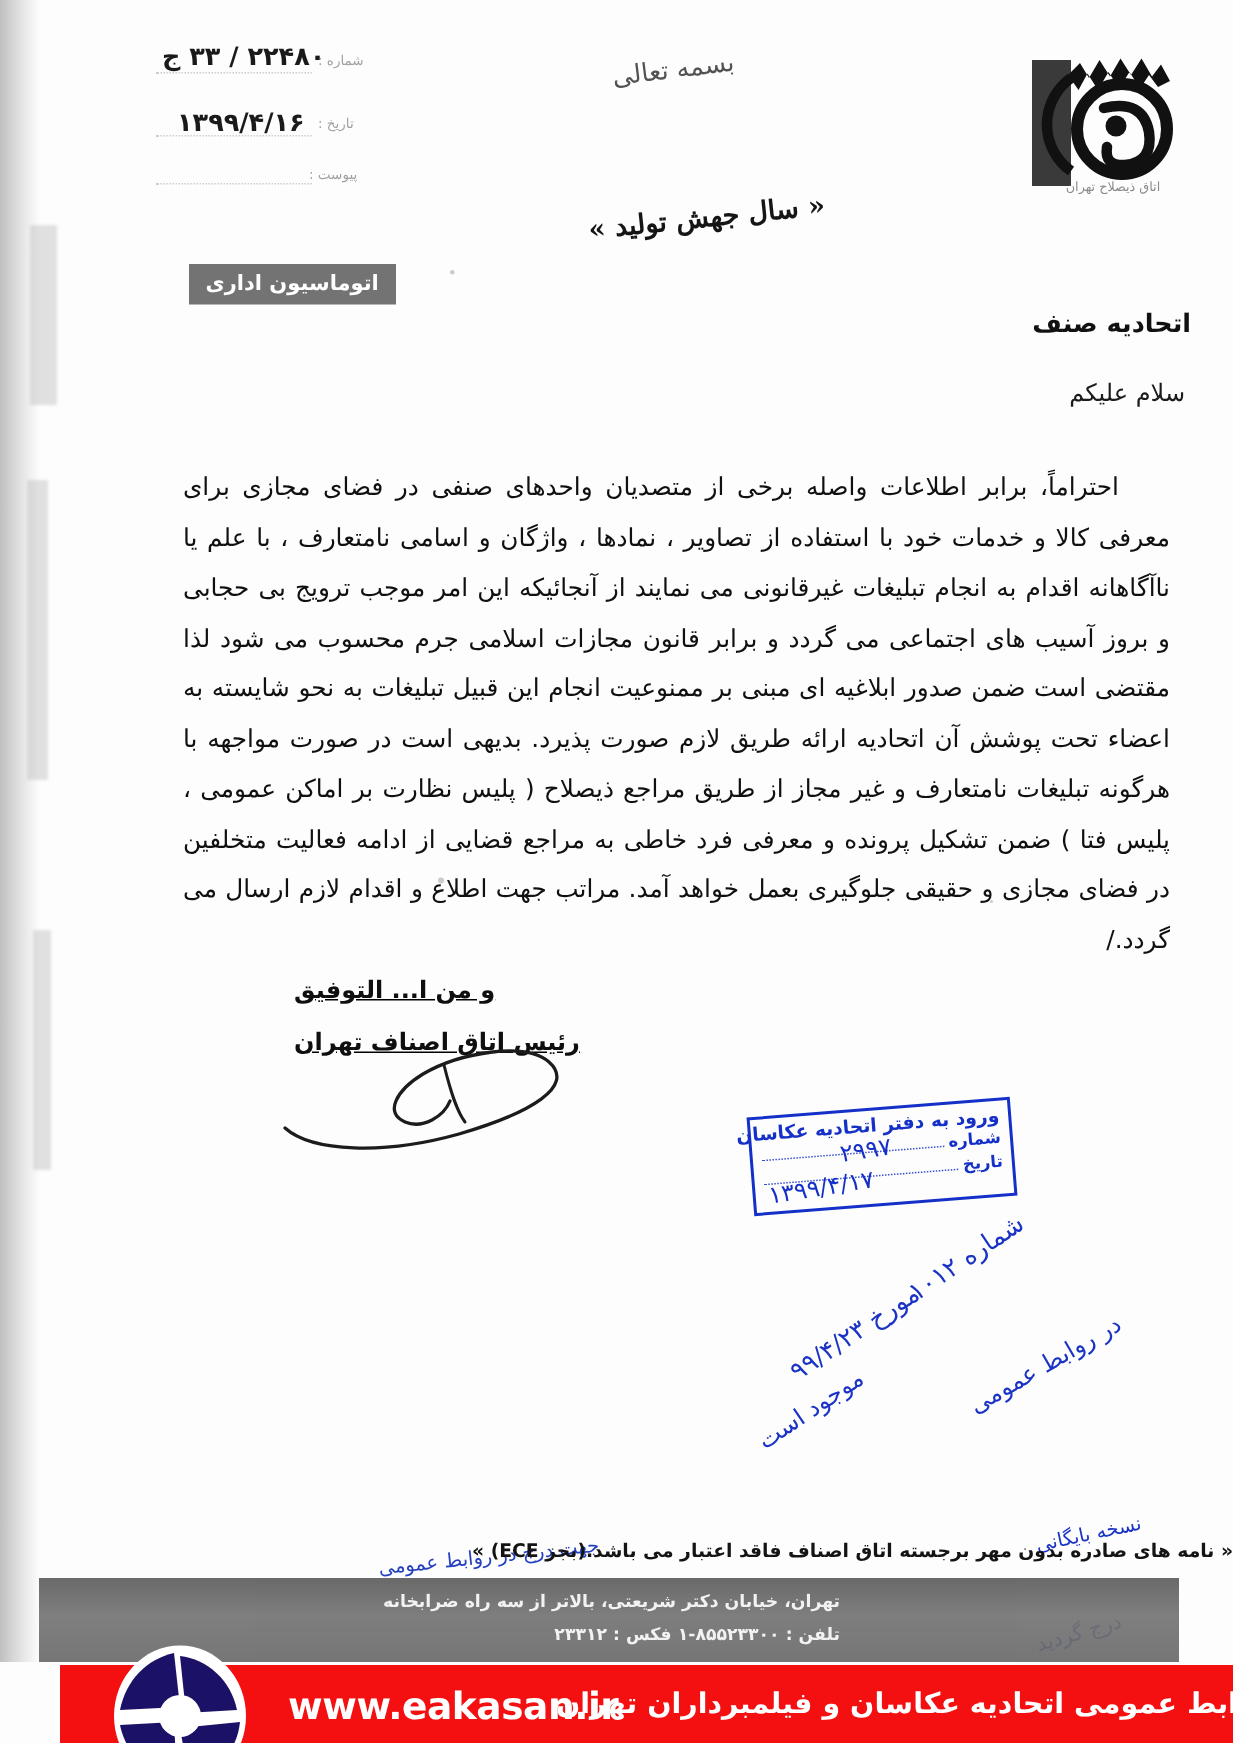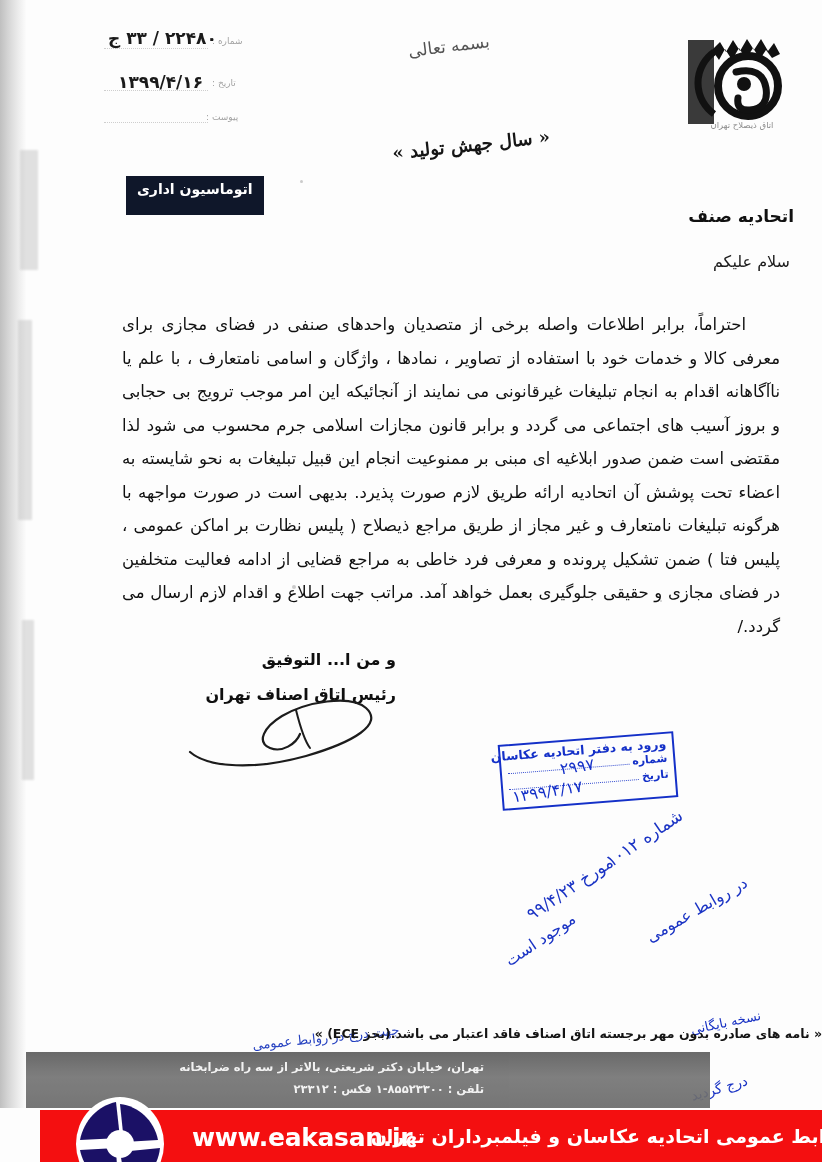--- a/index.html
+++ b/index.html
@@ -106,25 +106,25 @@
     font-size: 8.5px;
     color: #6f6f6f;
     opacity: .8;
     white-space: nowrap;
   }
 
   
   .auto-badge {
     position: absolute;
     left: 126px; top: 176px;
-    background: #0f172a;
+    background: #737373;
     color: #ffffff;
     font-size: 14px;
     font-weight: bold;
-    padding: 5px 11px 18px 11px;
+    padding: 5px 11px 6px 11px;
     letter-spacing: .3px;
     white-space: nowrap;
   }
 
   
   .addressee {
     position: absolute;
     right: 28px; top: 206px;
     font-size: 17px;
     font-weight: bold;
@@ -150,22 +150,23 @@
     line-height: 33.5px;
     color: #101010;
   }
   .body-text p { margin: 16px; text-indent: 34px; }
 
   
   .sig-block {
     position: absolute;
     left: 196px; top: 642px;
     width: 200px;
-    text-align: right;
-    direction: rtl;
+    text-align: left;
+    direction: rtl;
+    text-decoration: underline;
   }
   .sig-line {
     font-size: 16px;
     font-weight: bold;
     color: #0f0f0f;
     line-height: 35px;
     white-space: nowrap;
   }
   .sig-scribble {
     position: absolute;
@@ -232,21 +233,21 @@
     text-align: right;
     direction: rtl;
     font-size: 12.5px;
     font-weight: bold;
     color: #141414;
     white-space: nowrap;
   }
   .footer-bar {
     position: absolute;
     left: 26px; top: 1052px;
-    width: 684px; height: 56px;
+    width: 760px; height: 56px;
     background: linear-gradient(180deg,#5d5d5d 0%,#747474 45%,#6a6a6a 100%);
     opacity: .92;
     overflow: hidden;
   }
   .footer-addr {
     position: absolute;
     right: 226px; top: 8px;
     direction: rtl;
     font-size: 11.5px;
     color: #f2f2f2;

